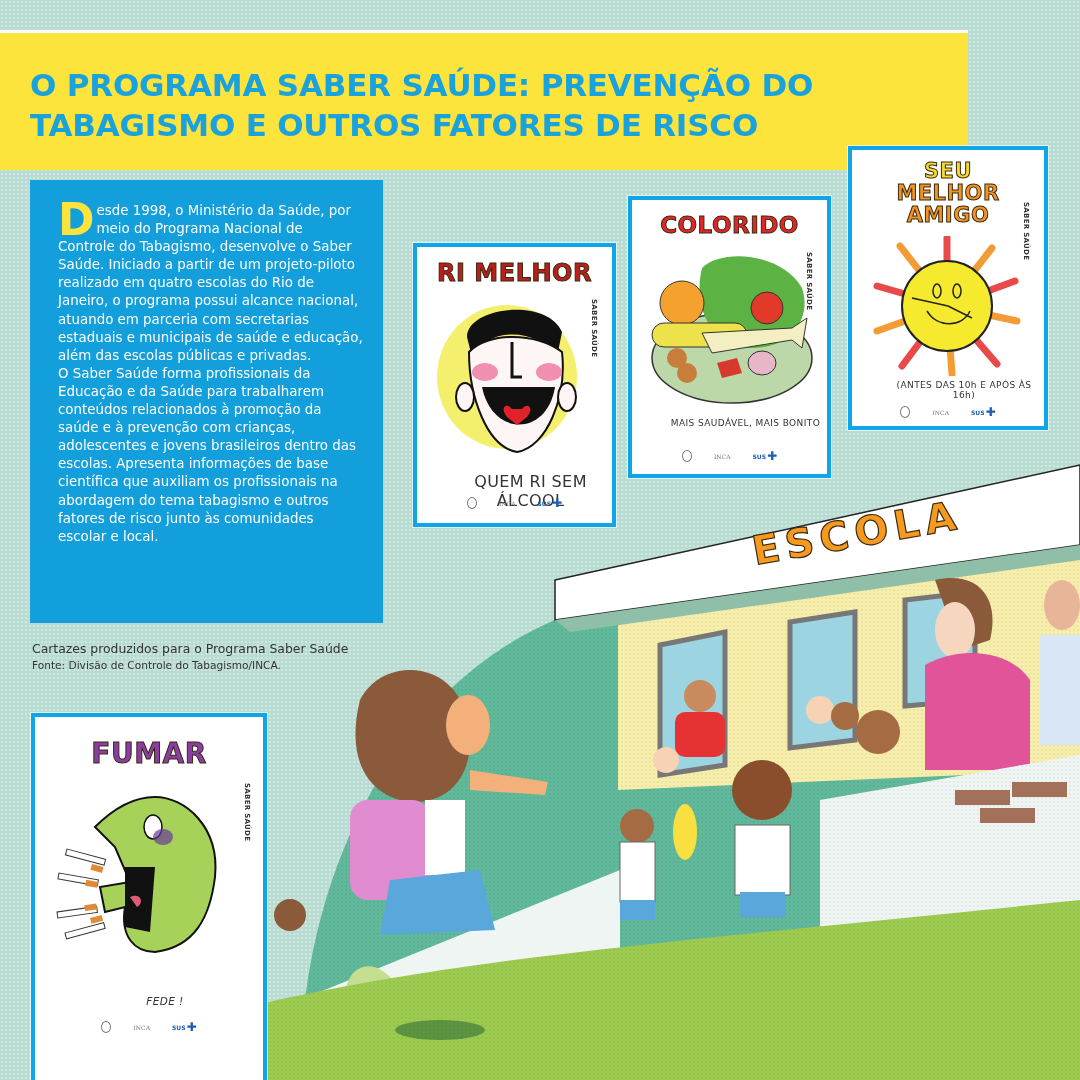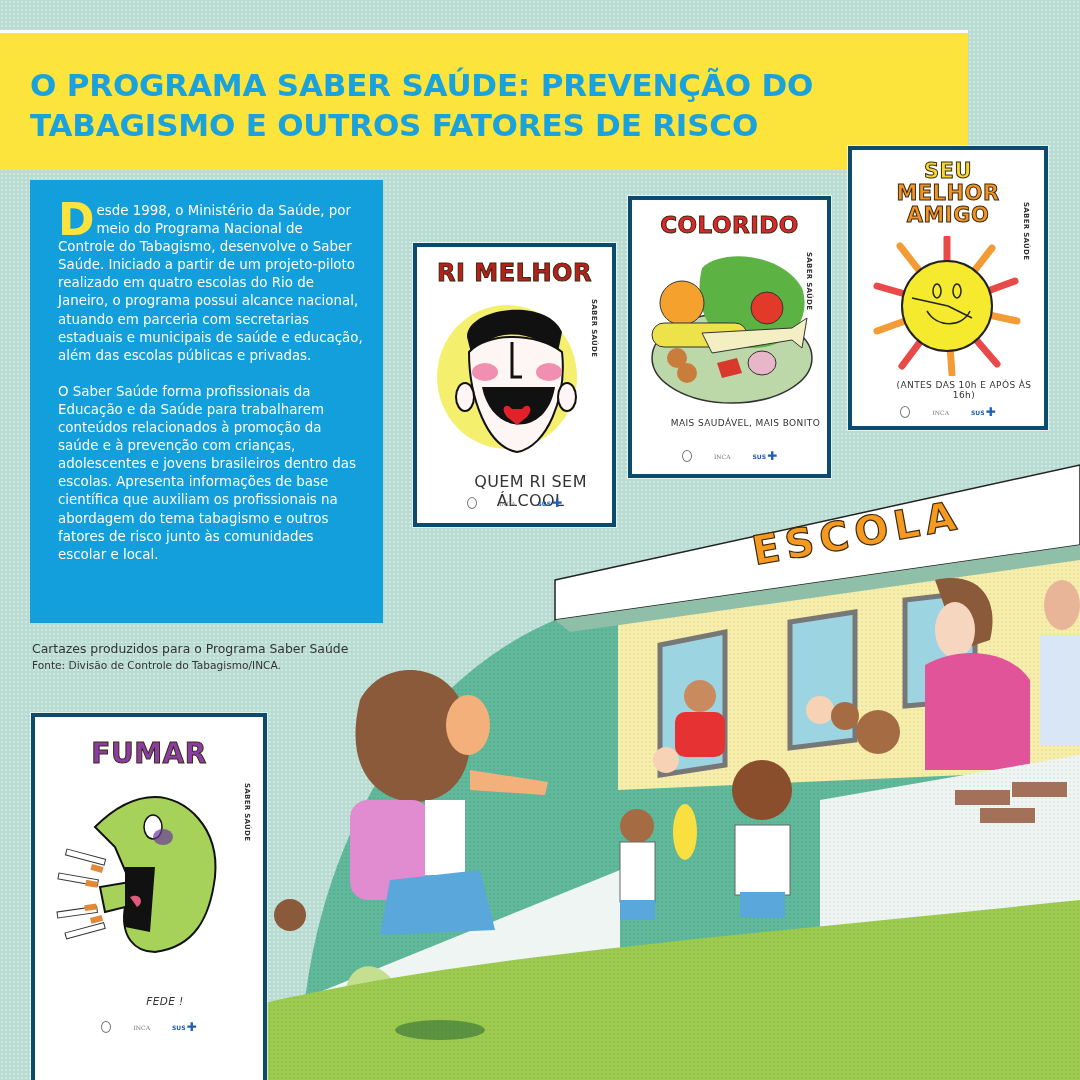--- a/index.html
+++ b/index.html
@@ -33,21 +33,21 @@
   .info-panel {
     position: absolute; left: 30px; top: 180px; width: 353px; height: 443px;
     background: #139fdc;
     padding: 22px 20px 0 28px;
     color: #ffffff;
     font-family: "DejaVu Sans", sans-serif;
     font-size: 13.4px;
     line-height: 18.1px;
   }
   .info-panel p { margin: 0; }
-  .info-panel p + p { margin-top: 18px; }
+  .info-panel p + p { }
   .dropcap {
     float: left;
     font-weight: bold;
     font-size: 44px;
     line-height: 36px;
     color: #fde43c;
     margin: 0 2px 0 0;
   }
 
   
@@ -59,21 +59,21 @@
   .caption .line { font-size: 12.4px; line-height: 17px; }
   .caption .source { font-size: 10.6px; line-height: 17px; }
 
   
   .scene { position: absolute; left: 0; top: 0; width: 1080px; height: 1080px; pointer-events: none; }
 
   
   .poster {
     position: absolute;
     background: #ffffff;
-    border: 4px solid #0c4a6e;
+    border: 4px solid #0ea5e9;
     box-shadow: 0 0 0 1px rgba(255,255,255,0.6);
   }
   .poster-title {
     position: absolute; left: 0; right: 0; text-align: center;
     font-family: "DejaVu Sans", sans-serif;
     font-weight: bold;
     letter-spacing: 0.5px;
     -webkit-text-stroke: 1px #3a2a10;
   }
   .poster-slogan {

